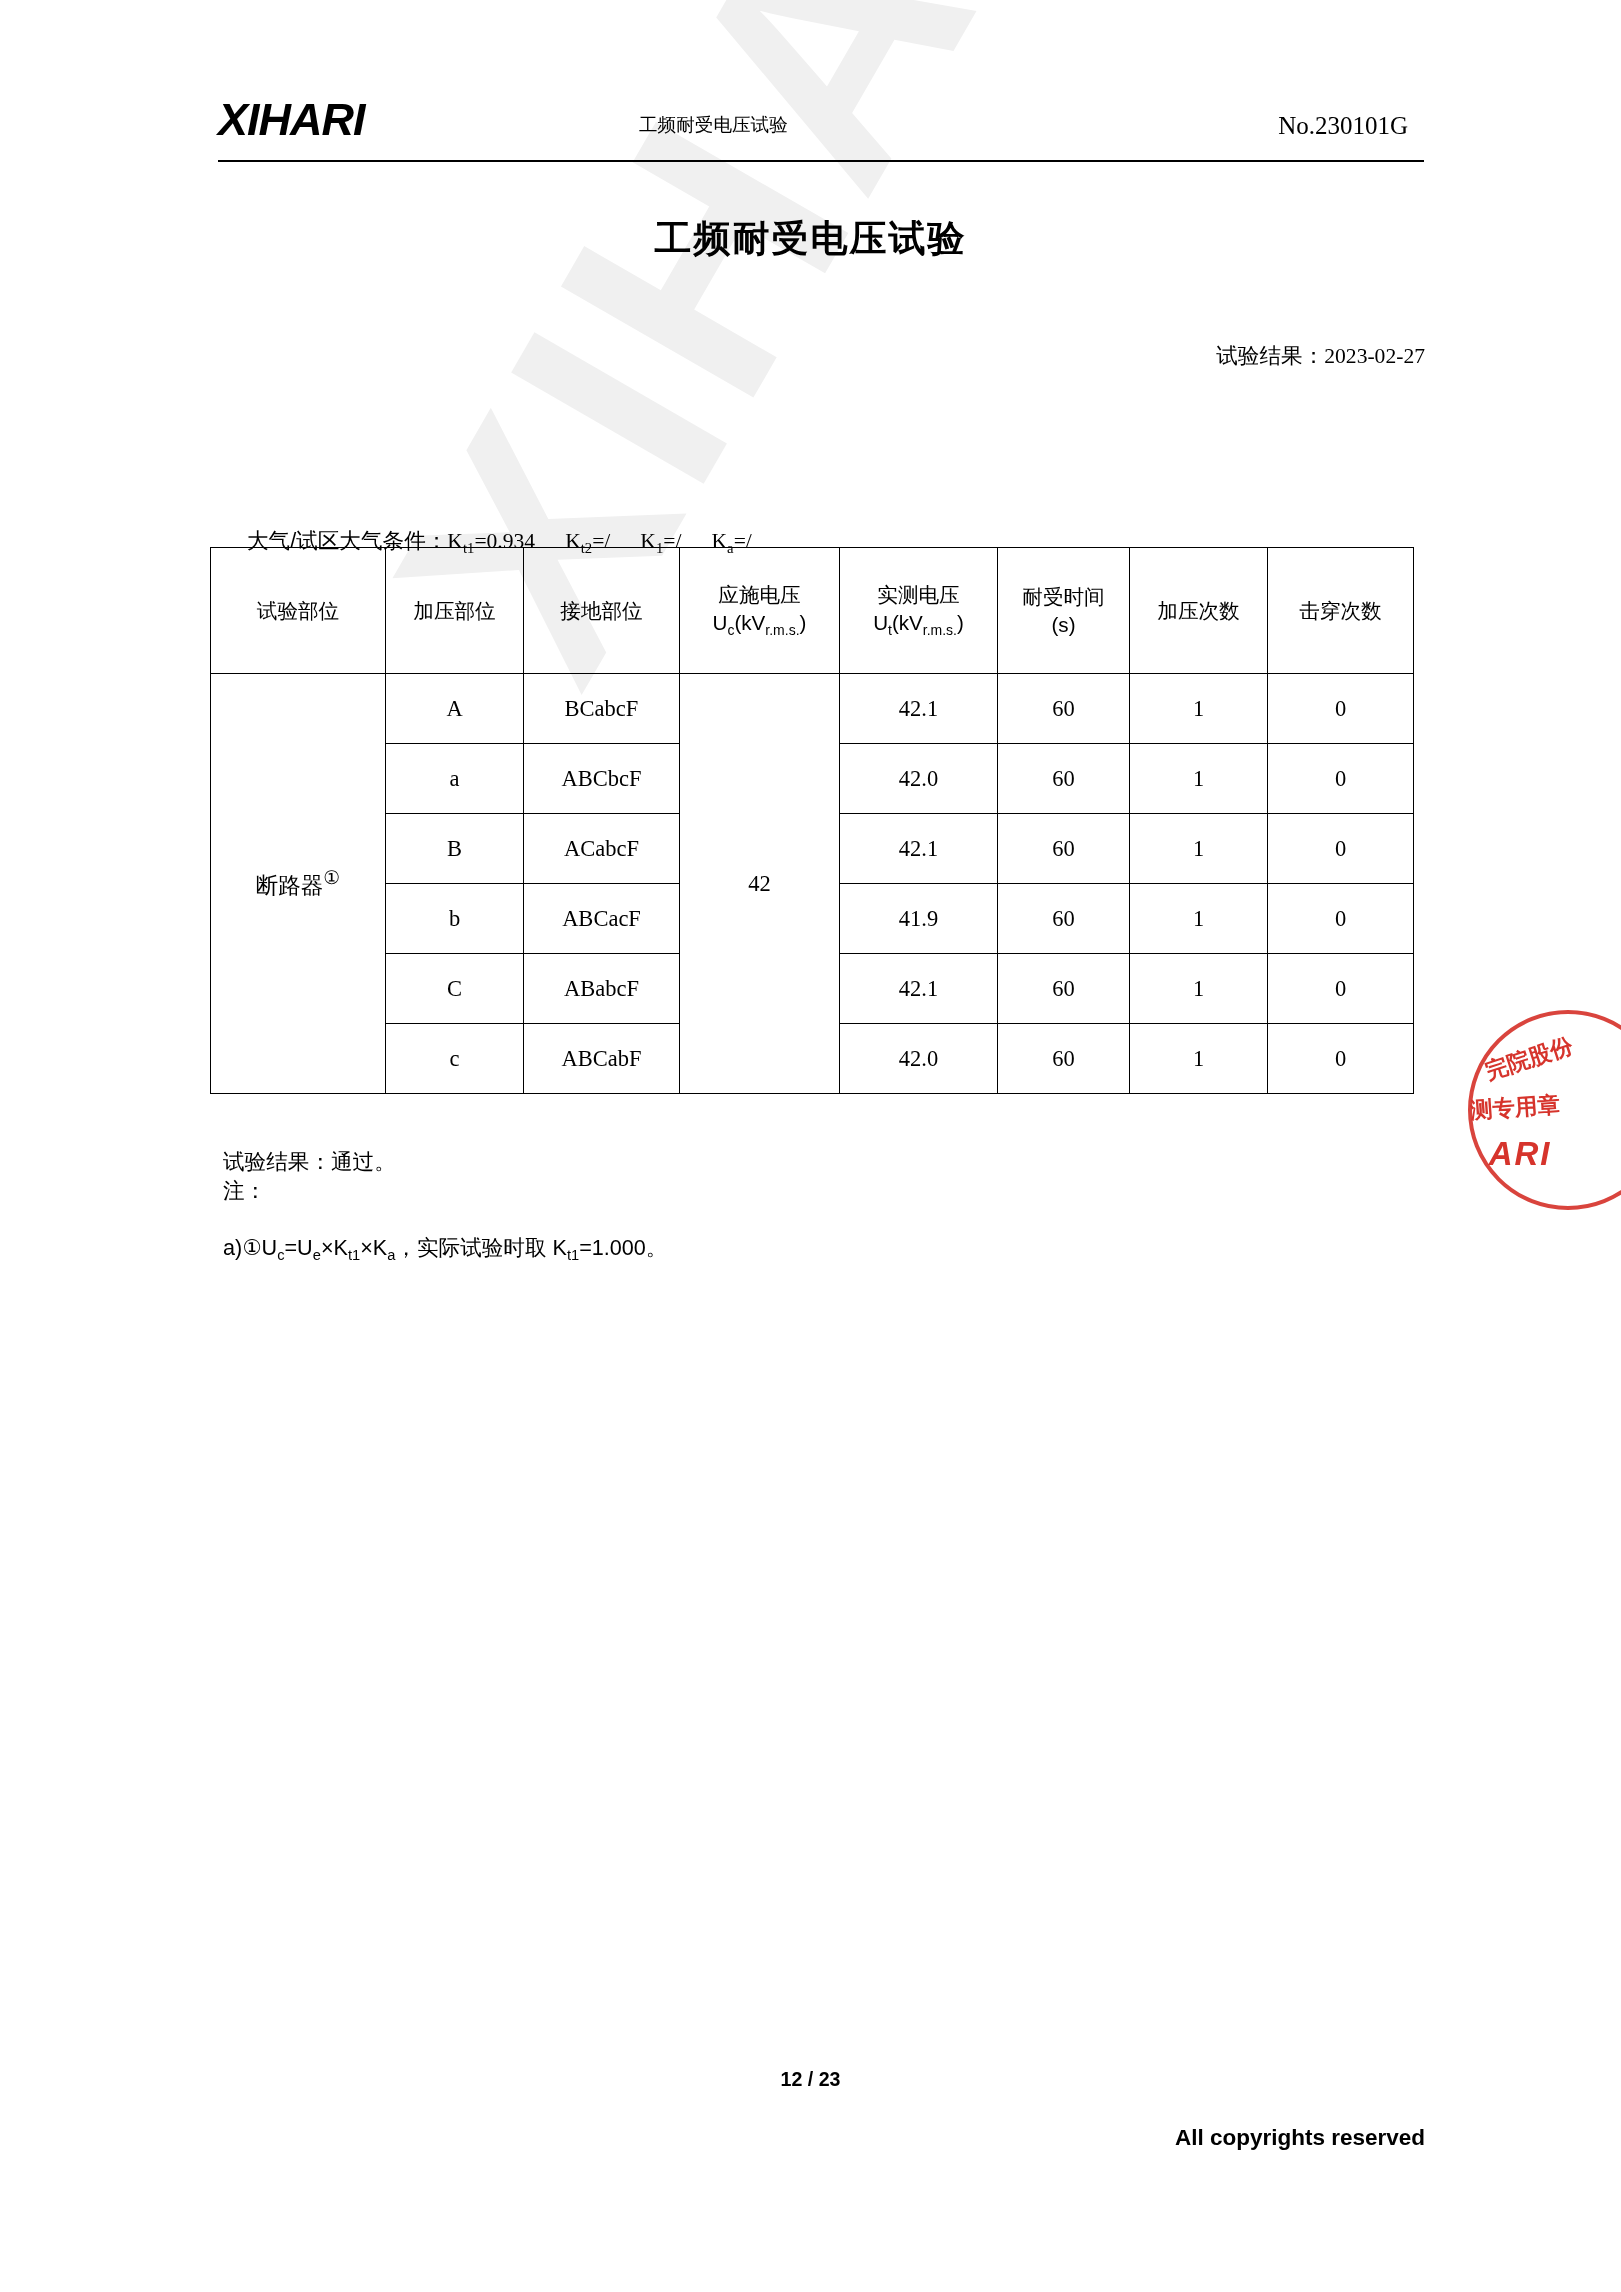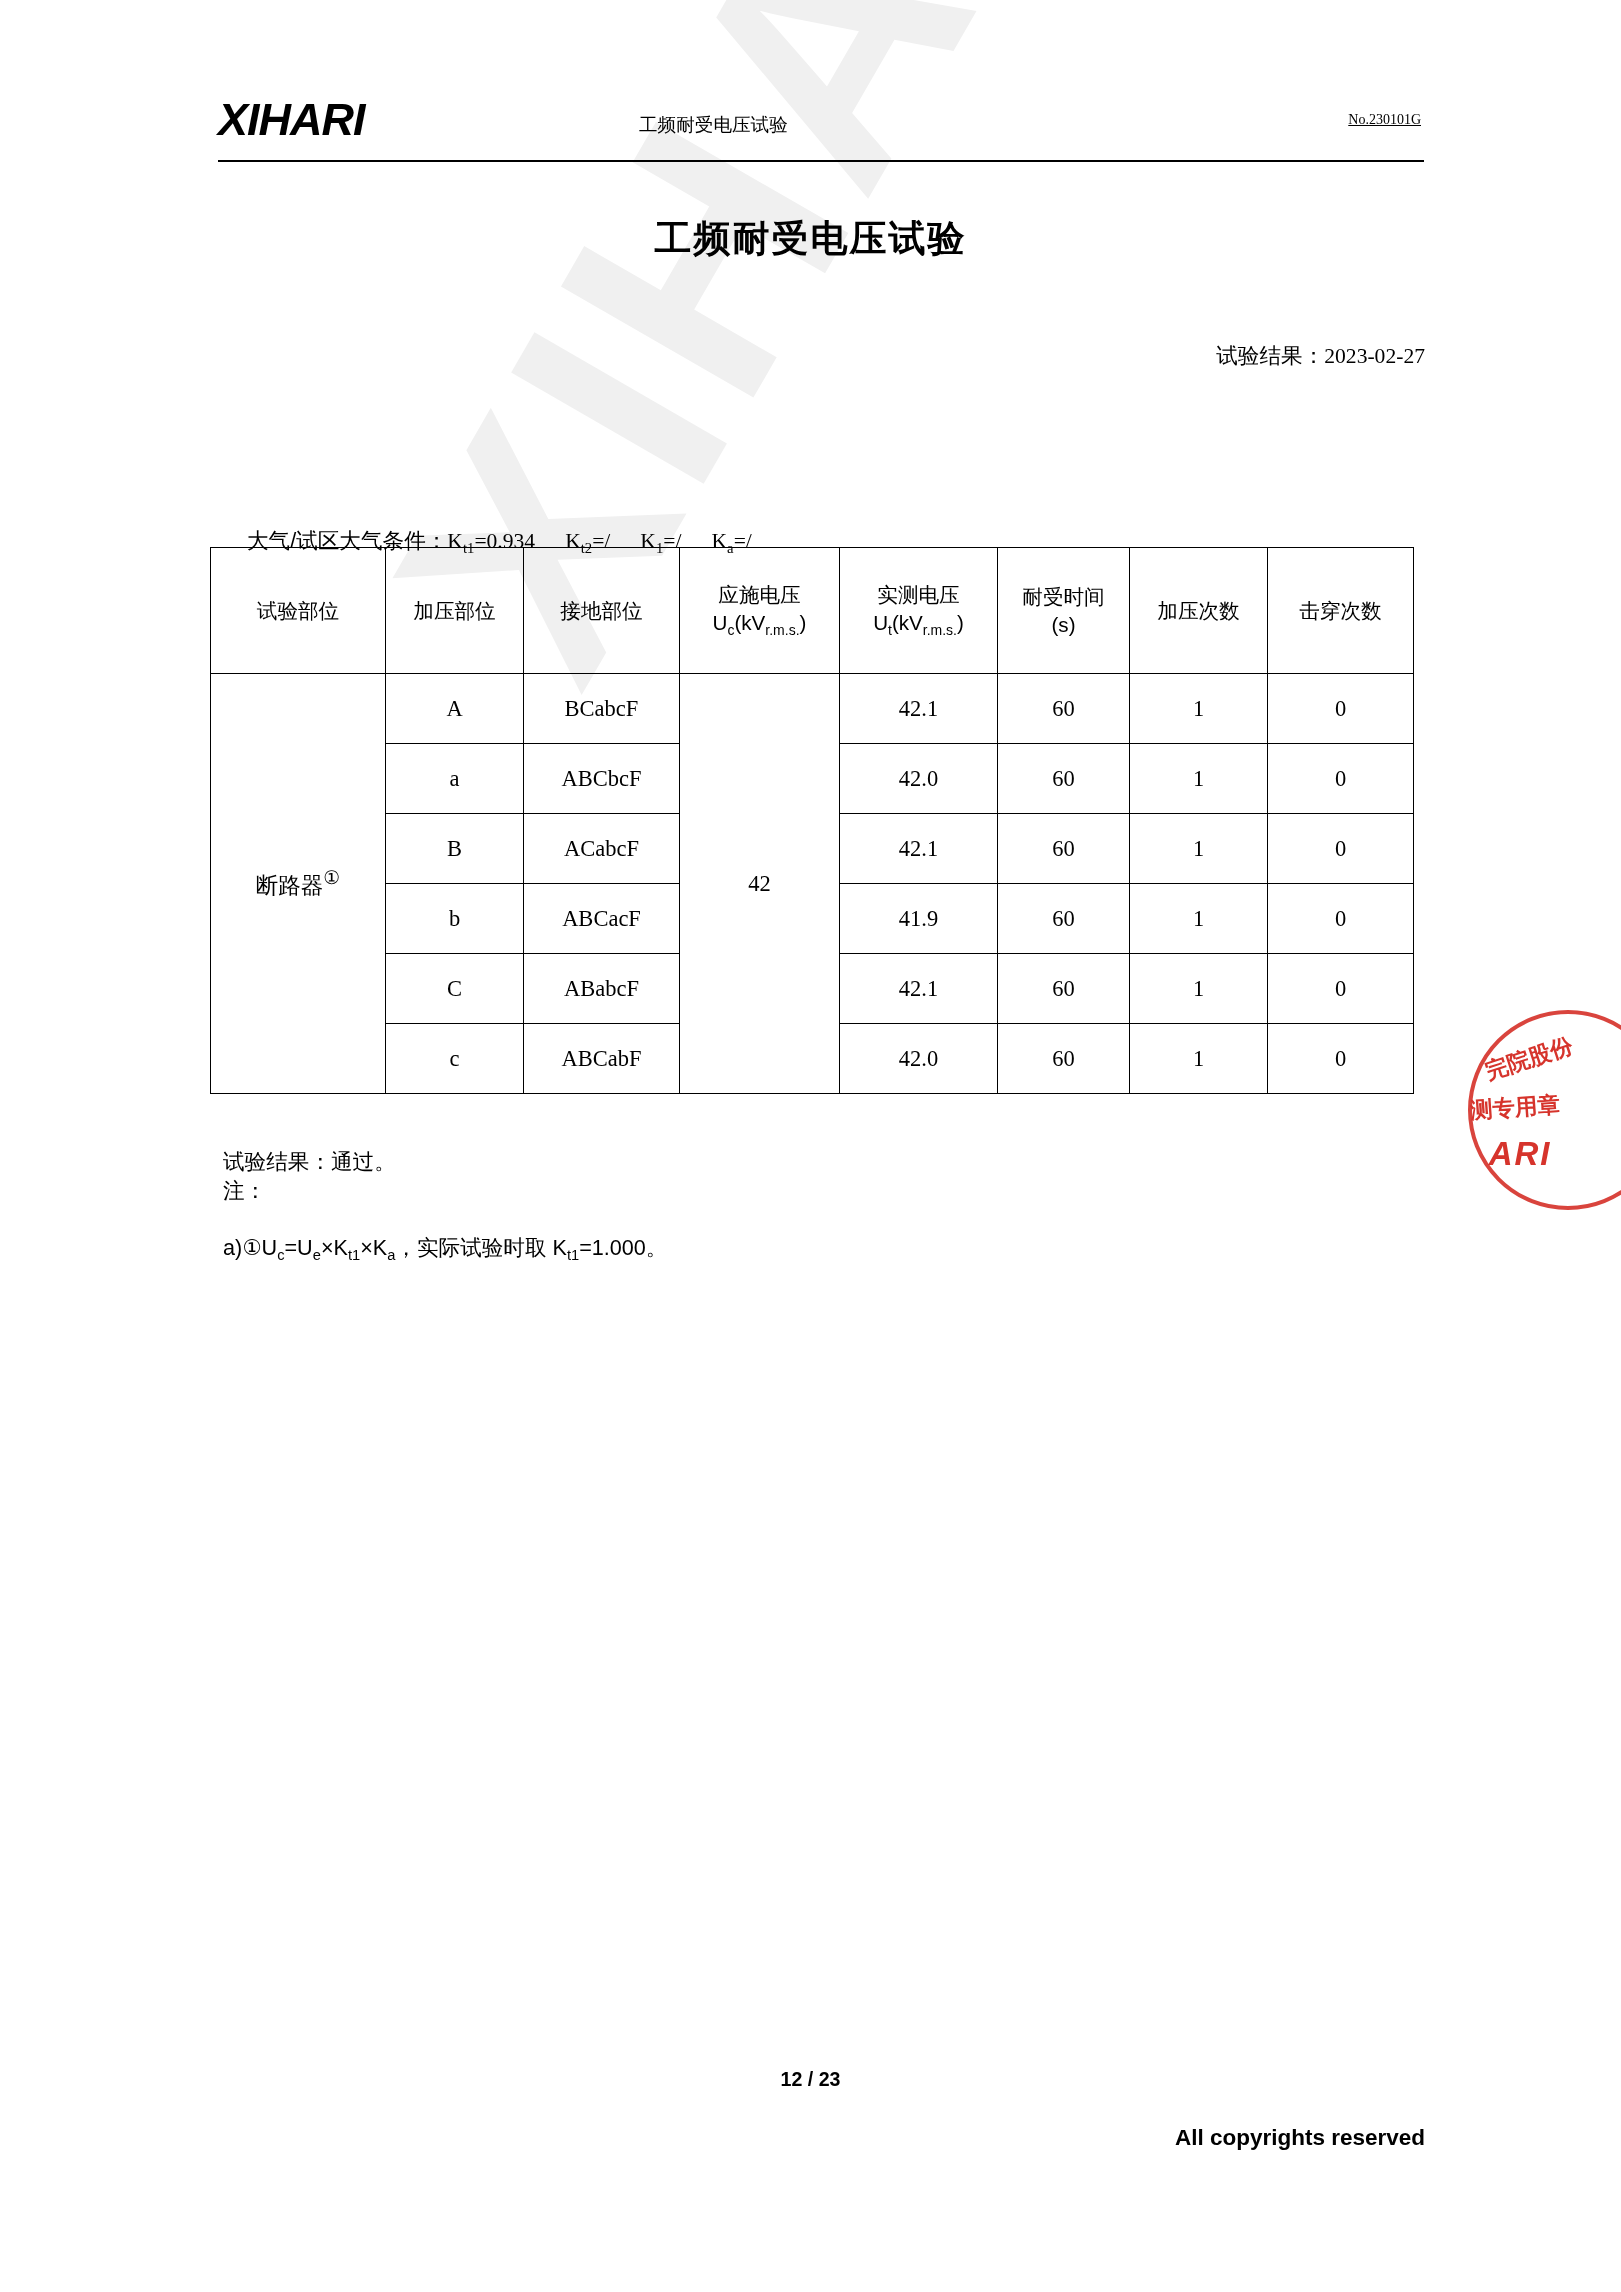--- a/index.html
+++ b/index.html
@@ -67,24 +67,23 @@
   }
   .header-center {
     position: absolute;
     left: 421px;
     top: 17.6px;
     font-size: 18.6px;
     font-family: "Liberation Sans", "DejaVu Sans", sans-serif;
   }
   .header-right {
     position: absolute;
-    right: 3px;
+    right: 16px;
     top: 17.6px;
-    font-size: 14px;
-    text-decoration: underline;
+    font-size: 25px;
   }
   .header-rule {
     position: absolute;
     left: 218px;
     top: 160px;
     width: 1206px;
     height: 2px;
     background: #000;
     z-index: 2;
   }

